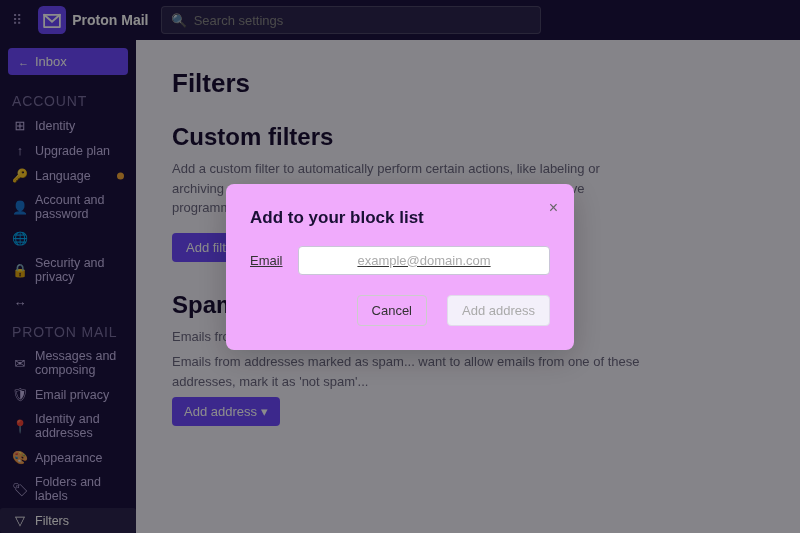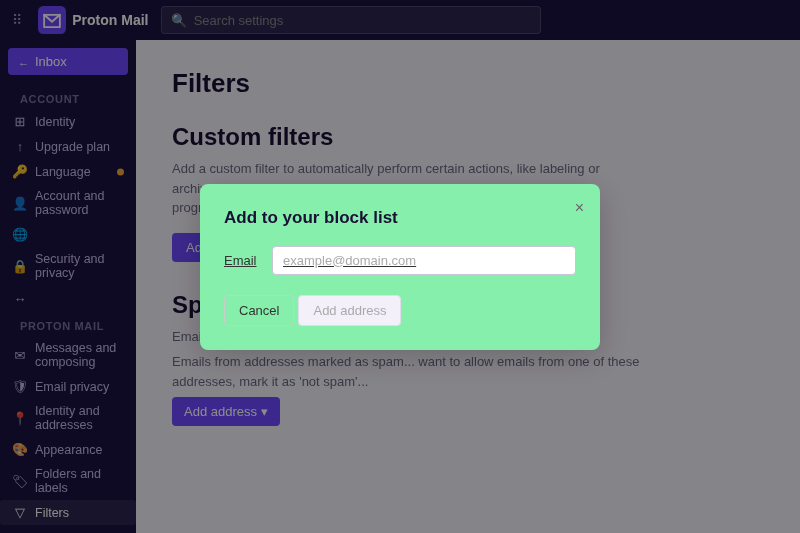--- a/index.html
+++ b/index.html
@@ -14,49 +14,49 @@
     .search-bar input { background: transparent; border: none; outline: none; color: #a16207; font-size: 13px; width: 100%; }
     .search-bar input::placeholder { color: #888; }
 
     
     .layout { display: flex; flex: 1; overflow: hidden; }
 
     
     .sidebar { width: 136px; background: #1c1340; color: #c5b8e8; display: flex; flex-direction: column; overflow-y: auto; flex-shrink: 0; padding-bottom: 8px; }
     .sidebar-inbox { background: #6d4aff; color: #fff; margin: 8px; border-radius: 4px; padding: 6px 10px; display: flex; align-items: center; gap: 6px; cursor: pointer; font-size: 13px; }
     .sidebar-inbox-arrow { font-size: 11px; }
-    .sidebar-section-label { font-size: 11px; font-weight: 700; color: #7a6fa0; letter-spacing: 0.06em; padding: 10px 20px 4px; text-transform: uppercase; }
+    .sidebar-section-label { font-size: 14px; font-weight: 400; color: #7a6fa0; letter-spacing: 0.06em; padding: 10px 12px 4px; text-transform: uppercase; }
     .sidebar-item { display: flex; align-items: center; gap: 7px; padding: 5px 12px; cursor: pointer; font-size: 12.5px; color: #c5b8e8; position: relative; border-radius: 3px; }
     .sidebar-item.active { color: #fff; background: rgba(255,255,255,0.08); }
     .sidebar-item .item-icon { font-size: 13px; width: 16px; text-align: center; flex-shrink: 0; }
     .sidebar-item .dot { width: 7px; height: 7px; background: #f4a83a; border-radius: 50%; position: absolute; right: 12px; top: 50%; transform: translateY(-50%); }
 
     
     .content { flex: 1; background: #f3f0fa; overflow-y: auto; padding: 28px 36px; position: relative; }
     .content-title { font-size: 26px; font-weight: 700; color: #1a1035; margin-bottom: 24px; }
     .section-title { font-size: 24px; font-weight: 600; color: #1a1035; margin-bottom: 8px; }
     .section-desc { font-size: 13px; color: #6b6880; margin-bottom: 14px; line-height: 1.5; max-width: 480px; }
     .btn-primary { background: #6d4aff; color: #fff; border: none; border-radius: 4px; padding: 7px 14px; font-size: 13px; cursor: pointer; font-weight: 500; }
     .btn-secondary { background: transparent; color: #333; border: 1px solid #ccc; border-radius: 4px; padding: 7px 14px; font-size: 13px; cursor: pointer; font-weight: 500; margin-left: 8px; }
     .btn-group { display: flex; align-items: center; margin-bottom: 28px; }
     .btn-with-arrow { background: #6d4aff; color: #fff; border: none; border-radius: 4px; padding: 7px 12px; font-size: 13px; cursor: pointer; font-weight: 500; display: flex; align-items: center; gap: 4px; }
 
     .spam-section { margin-top: 8px; }
     .spam-sub { font-size: 13px; color: #6b6880; line-height: 1.5; margin-bottom: 6px; max-width: 480px; }
 
     
     .overlay { position: fixed; inset: 0; background: rgba(0,0,0,0.45); z-index: 100; display: flex; align-items: center; justify-content: center; }
-    .modal { background: #86efac; border-radius: 8px; width: 400px; padding: 24px; position: relative; box-shadow: 0 8px 32px rgba(0,0,0,0.2); }
+    .modal { background: #f0abfc; border-radius: 8px; width: 348px; padding: 24px; position: relative; box-shadow: 0 8px 32px rgba(0,0,0,0.2); }
     .modal-title { font-size: 17px; font-weight: 700; color: #1a1035; margin-bottom: 18px; }
     .modal-close { position: absolute; top: 16px; right: 16px; background: none; border: none; font-size: 16px; color: #666; cursor: pointer; line-height: 1; }
     .modal-field { display: flex; align-items: center; gap: 12px; margin-bottom: 20px; text-decoration: underline; }
     .modal-field label { font-size: 13px; color: #333; min-width: 36px; }
-    .modal-field input { flex: 1; border: 1px solid #c9c5d8; border-radius: 4px; padding: 6px 10px; font-size: 13px; color: #333; outline: none; }
+    .modal-field input { flex: 1; border: 1px solid #c9c5d8; border-radius: 4px; padding: 6px 10px; font-size: 13px; color: #333; outline: none; text-align: center; }
     .modal-field input::placeholder { color: #aaa; }
-    .modal-actions { display: flex; gap: 4px; justify-content: flex-start; }
+    .modal-actions { display: flex; gap: 20px; justify-content: flex-end; }
     .btn-cancel { background: transparent; color: #333; border: 1px solid #ccc; border-radius: 4px; padding: 7px 14px; font-size: 13px; cursor: pointer; }
     .btn-add-disabled { background: #f3f0fa; color: #aaa; border: 1px solid #e0dcea; border-radius: 4px; padding: 7px 14px; font-size: 13px; cursor: not-allowed; }
   </style>
 </head>
 <body>
 
 <div class="topbar">
   <span class="topbar-grid-icon">⠿</span>
   <div class="topbar-logo">
     <svg class="topbar-logo-icon" viewBox="0 0 32 32" fill="none" xmlns="http://www.w3.org/2000/svg">

